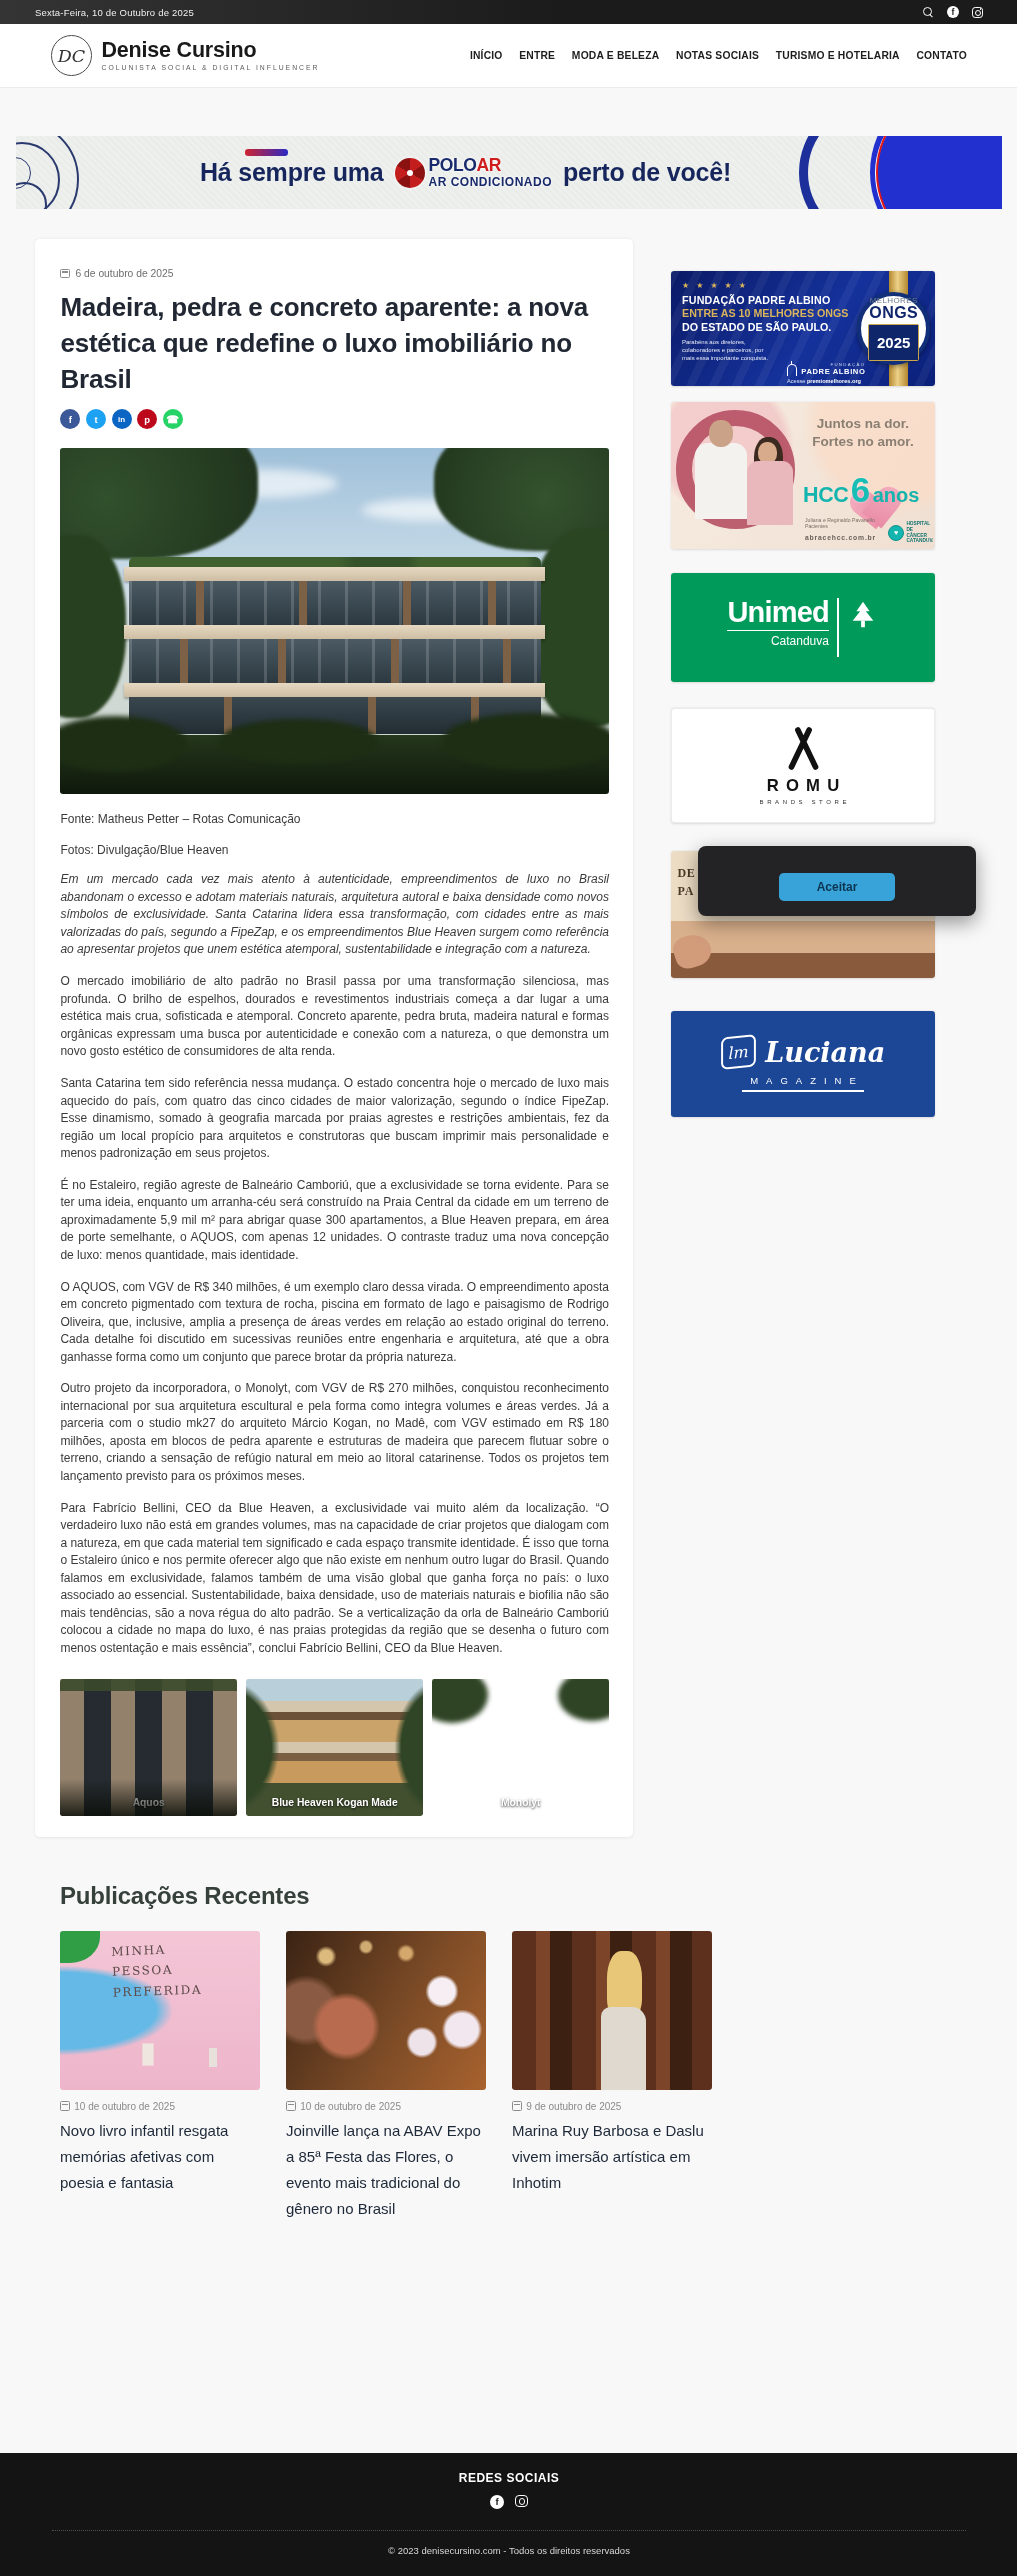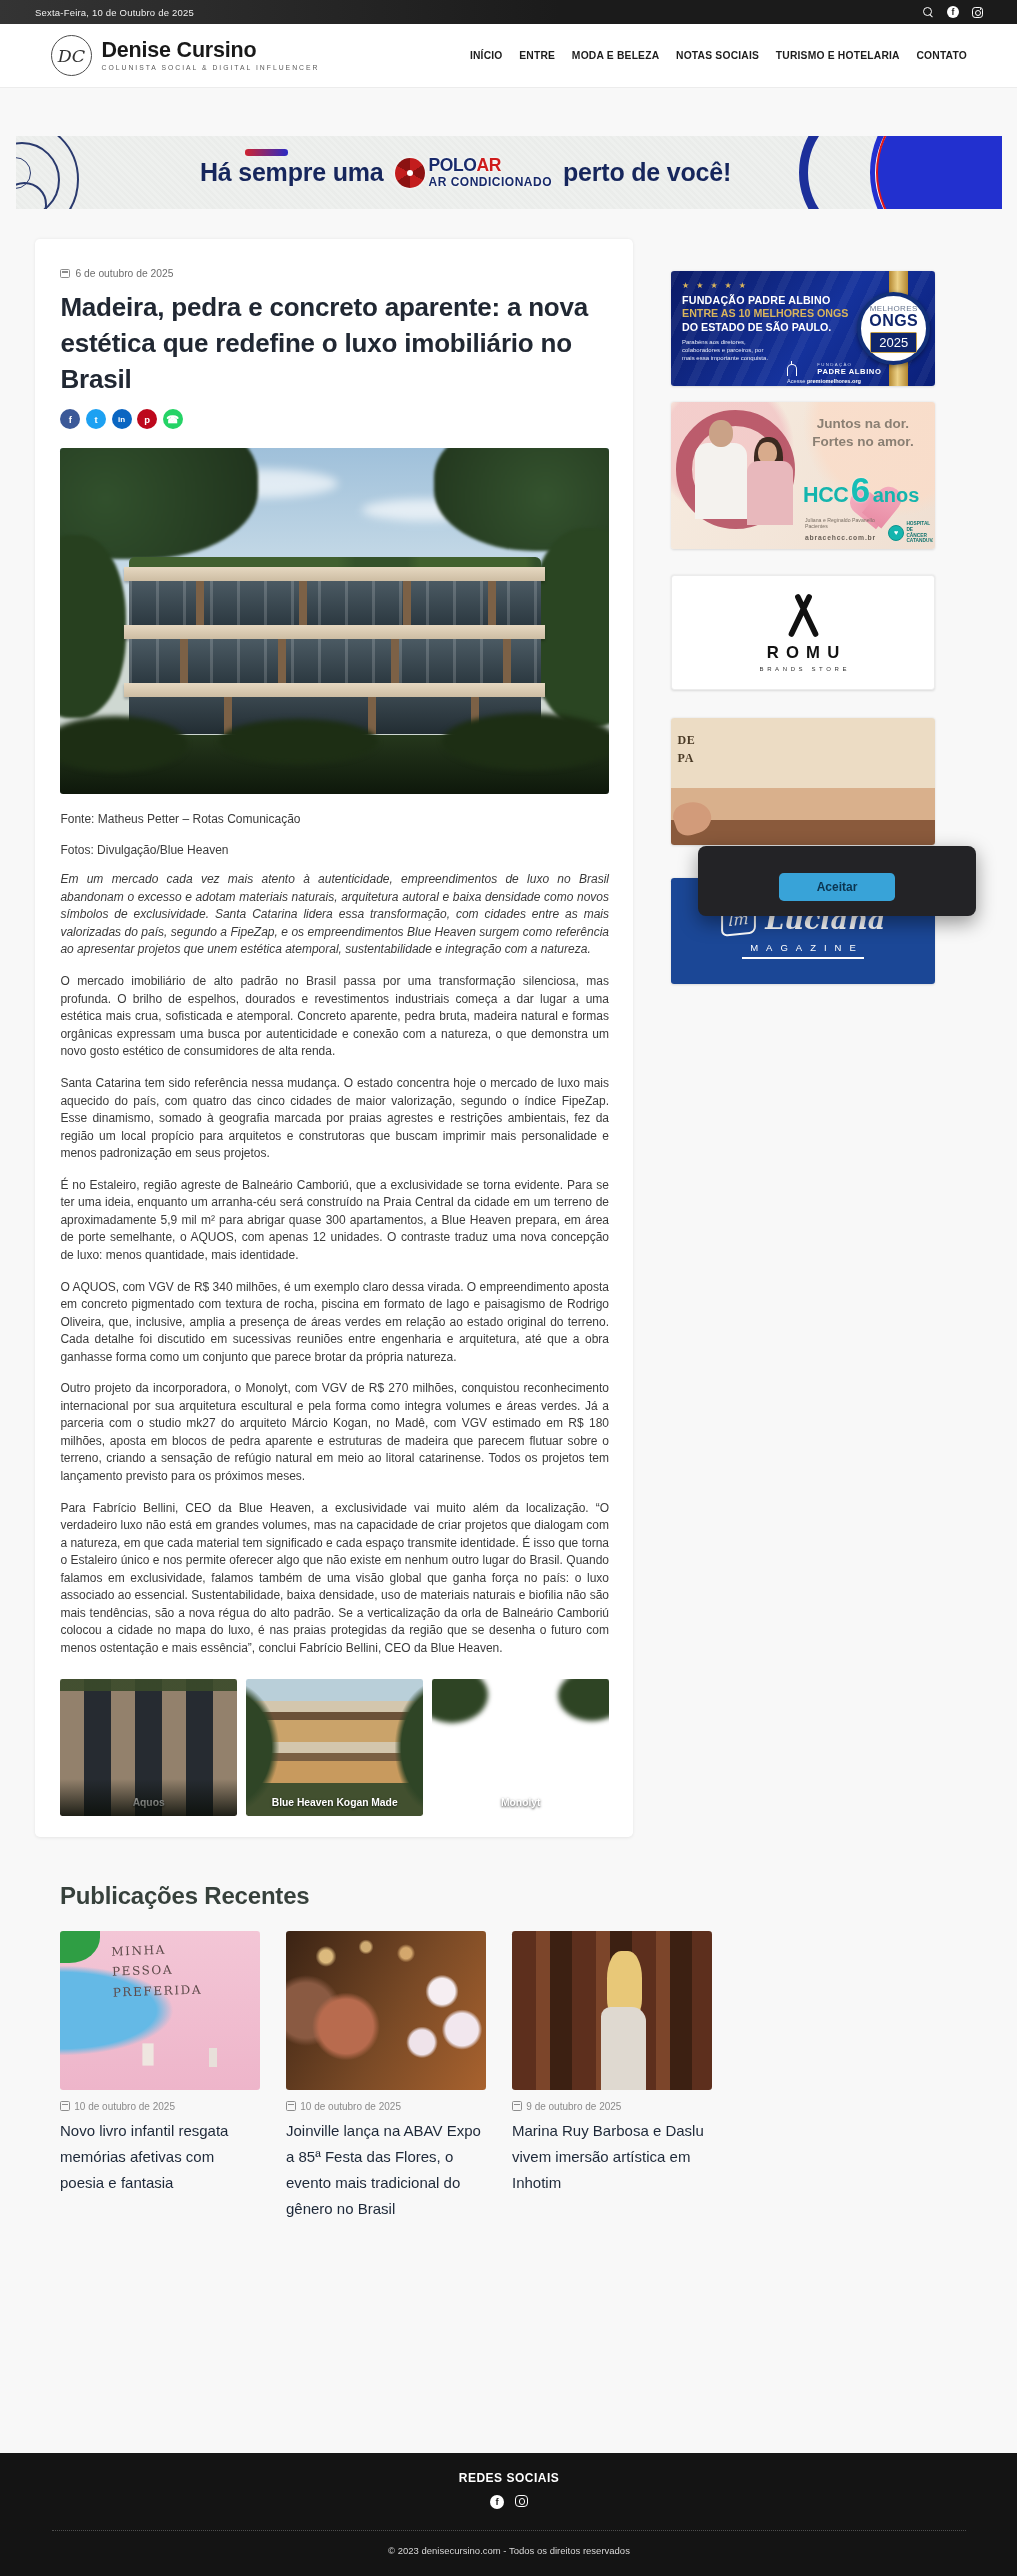--- a/index.html
+++ b/index.html
@@ -107,33 +107,33 @@
 
   
   .ad-padre { margin-top:32px; height:115px; background:
       repeating-linear-gradient(115deg, rgba(255,255,255,.05) 0 8px, transparent 8px 20.7px),
       linear-gradient(130deg,#0a1a66,#15329c 55%,#0a1f78); color:#fff; padding:9.5px 8px 8px 11px; }
   .stars { color:#d9b45c; font-size:8px; letter-spacing:2.4px; }
   .pa-l1 { font-size:10.7px; font-weight:bold; margin-top:4px; letter-spacing:0.2px; }
   .pa-l2 { font-size:10.7px; font-weight:bold; color:#d9b45c; margin-top:1.6px; }
   .pa-l3 { font-size:10.7px; font-weight:bold; margin-top:1.6px; }
   .pa-small { width:94px; font-size:6px; line-height:1.35; margin-top:5.6px; color:#e8ecf8; }
-  .pa-logo { position:absolute; left:116px; bottom:9.5px; display:flex; align-items:center; gap:20px; }
+  .pa-logo { position:absolute; left:116px; bottom:9.5px; display:flex; align-items:center; gap:4px;text-align:right; }
   .pa-arch { width:10.3px; height:12.7px; border:1.3px solid #fff; border-radius:5.6px 5.6px 0 0; border-bottom:none; position:relative; }
   .pa-arch::before { content:""; position:absolute; left:3.2px; top:-4px; width:1.3px; height:3.2px; background:#fff; }
   .pa-logo-txt { line-height:1.1; }
   .pa-logo-top { font-size:4.4px; letter-spacing:1.3px; color:#cdd6ee; }
   .pa-logo-name { font-size:7.6px; font-weight:bold; letter-spacing:0.6px; }
   .pa-access { position:absolute; left:116px; bottom:1.6px; font-size:5.6px; color:#dfe5f5; }
   .pa-access b { color:#fff; }
   .pa-ribbon { position:absolute; right:27px; top:0; bottom:0; width:19px; background:linear-gradient(90deg,#b4872f,#ecd187 45%,#b4872f); }
   .pa-medal { position:absolute; right:4.8px; top:20.7px; width:73px; height:73px; background:#fff; border:4px solid #12307a; border-radius:50%; display:flex; flex-direction:column; align-items:center; justify-content:center; box-shadow:0 1.6px 4.8px rgba(0,0,0,.4); }
   .pa-m1 { font-size:8px; color:#6a7890; letter-spacing:0.4px; }
   .pa-m2 { font-size:16px; font-weight:900; color:#10266b; letter-spacing:0.4px; line-height:1; }
-  .pa-m3 { margin-top:3.2px; background:#10266b; color:#fff; font-size:13px; font-weight:normal; padding:2px 8px; border:1.2px solid #caa54c; border-radius:1.6px; }
+  .pa-m3 { margin-top:3.2px; background:#10266b; color:#fff; font-size:15px; font-weight:bold; padding:9px 8px; border:1.2px solid #caa54c; border-radius:1.6px; }
 
   
   .ad-hcc { margin-top:16px; height:147px; background:
       radial-gradient(circle at 20% 30%, rgba(240,170,180,.45) 0 26%, transparent 30%),
       radial-gradient(circle at 85% 15%, rgba(250,220,200,.8) 0 30%, transparent 36%),
       linear-gradient(120deg,#f7ece0,#efdfd2); }
   .hcc-ring { position:absolute; left:4.8px; top:8px; width:119px; height:119px; border-radius:50%; border:16px solid rgba(178,72,92,.85); }
   .man-head { position:absolute; left:38px; top:17.5px; width:24px; height:27px; background:#caa287; border-radius:46%; }
   .man-body { position:absolute; left:24px; top:41px; width:52px; height:76px; background:#f4f2ee; border-radius:12.7px 12.7px 0 0; }
   .wom-hair { position:absolute; left:83px; top:35px; width:29px; height:45px; background:#3c2a20; border-radius:45%; }
@@ -398,20 +398,33 @@
           <div>Juliana e Reginaldo Pavanello</div>
           <div>Pacientes</div>
         </div>
         <div class="hcc-site">abracehcc.com.br</div>
         <div class="hcc-hosp">
           <span class="hcc-hosp-ic">♥</span>
           <span class="hcc-hosp-tx">HOSPITAL DE CÂNCER CATANDUVA</span>
         </div>
       </div>
 
+      <div class="widget ad-unimed">
+        <div class="uni-wrap">
+          <div class="uni-txt">
+            <div class="uni-name">Unimed</div>
+            <div class="uni-city">Catanduva</div>
+          </div>
+          <div class="uni-bar"></div>
+          <svg width="32" height="30" viewBox="0 0 34 30" style="margin-top:1.6px;">
+              <path d="M17 1 L24 11 H20 L28 21 H6 L14 11 H10 Z" fill="#fff"></path>
+              <rect x="15" y="21" width="4" height="7" fill="#fff"></rect>
+            </svg>
+        </div>
+      </div>
 
       <div class="widget ad-romu">
         <svg width="45" height="45" viewBox="0 0 56 56">
             <path d="M21 5 L43 51 M35 5 L13 51" stroke="#111" stroke-width="7" stroke-linecap="round" fill="none"></path>
           </svg>
         <div class="romu-name">ROMU</div>
         <div class="romu-sub">BRANDS STORE</div>
       </div>
 
       <div class="widget ad-hidden">

